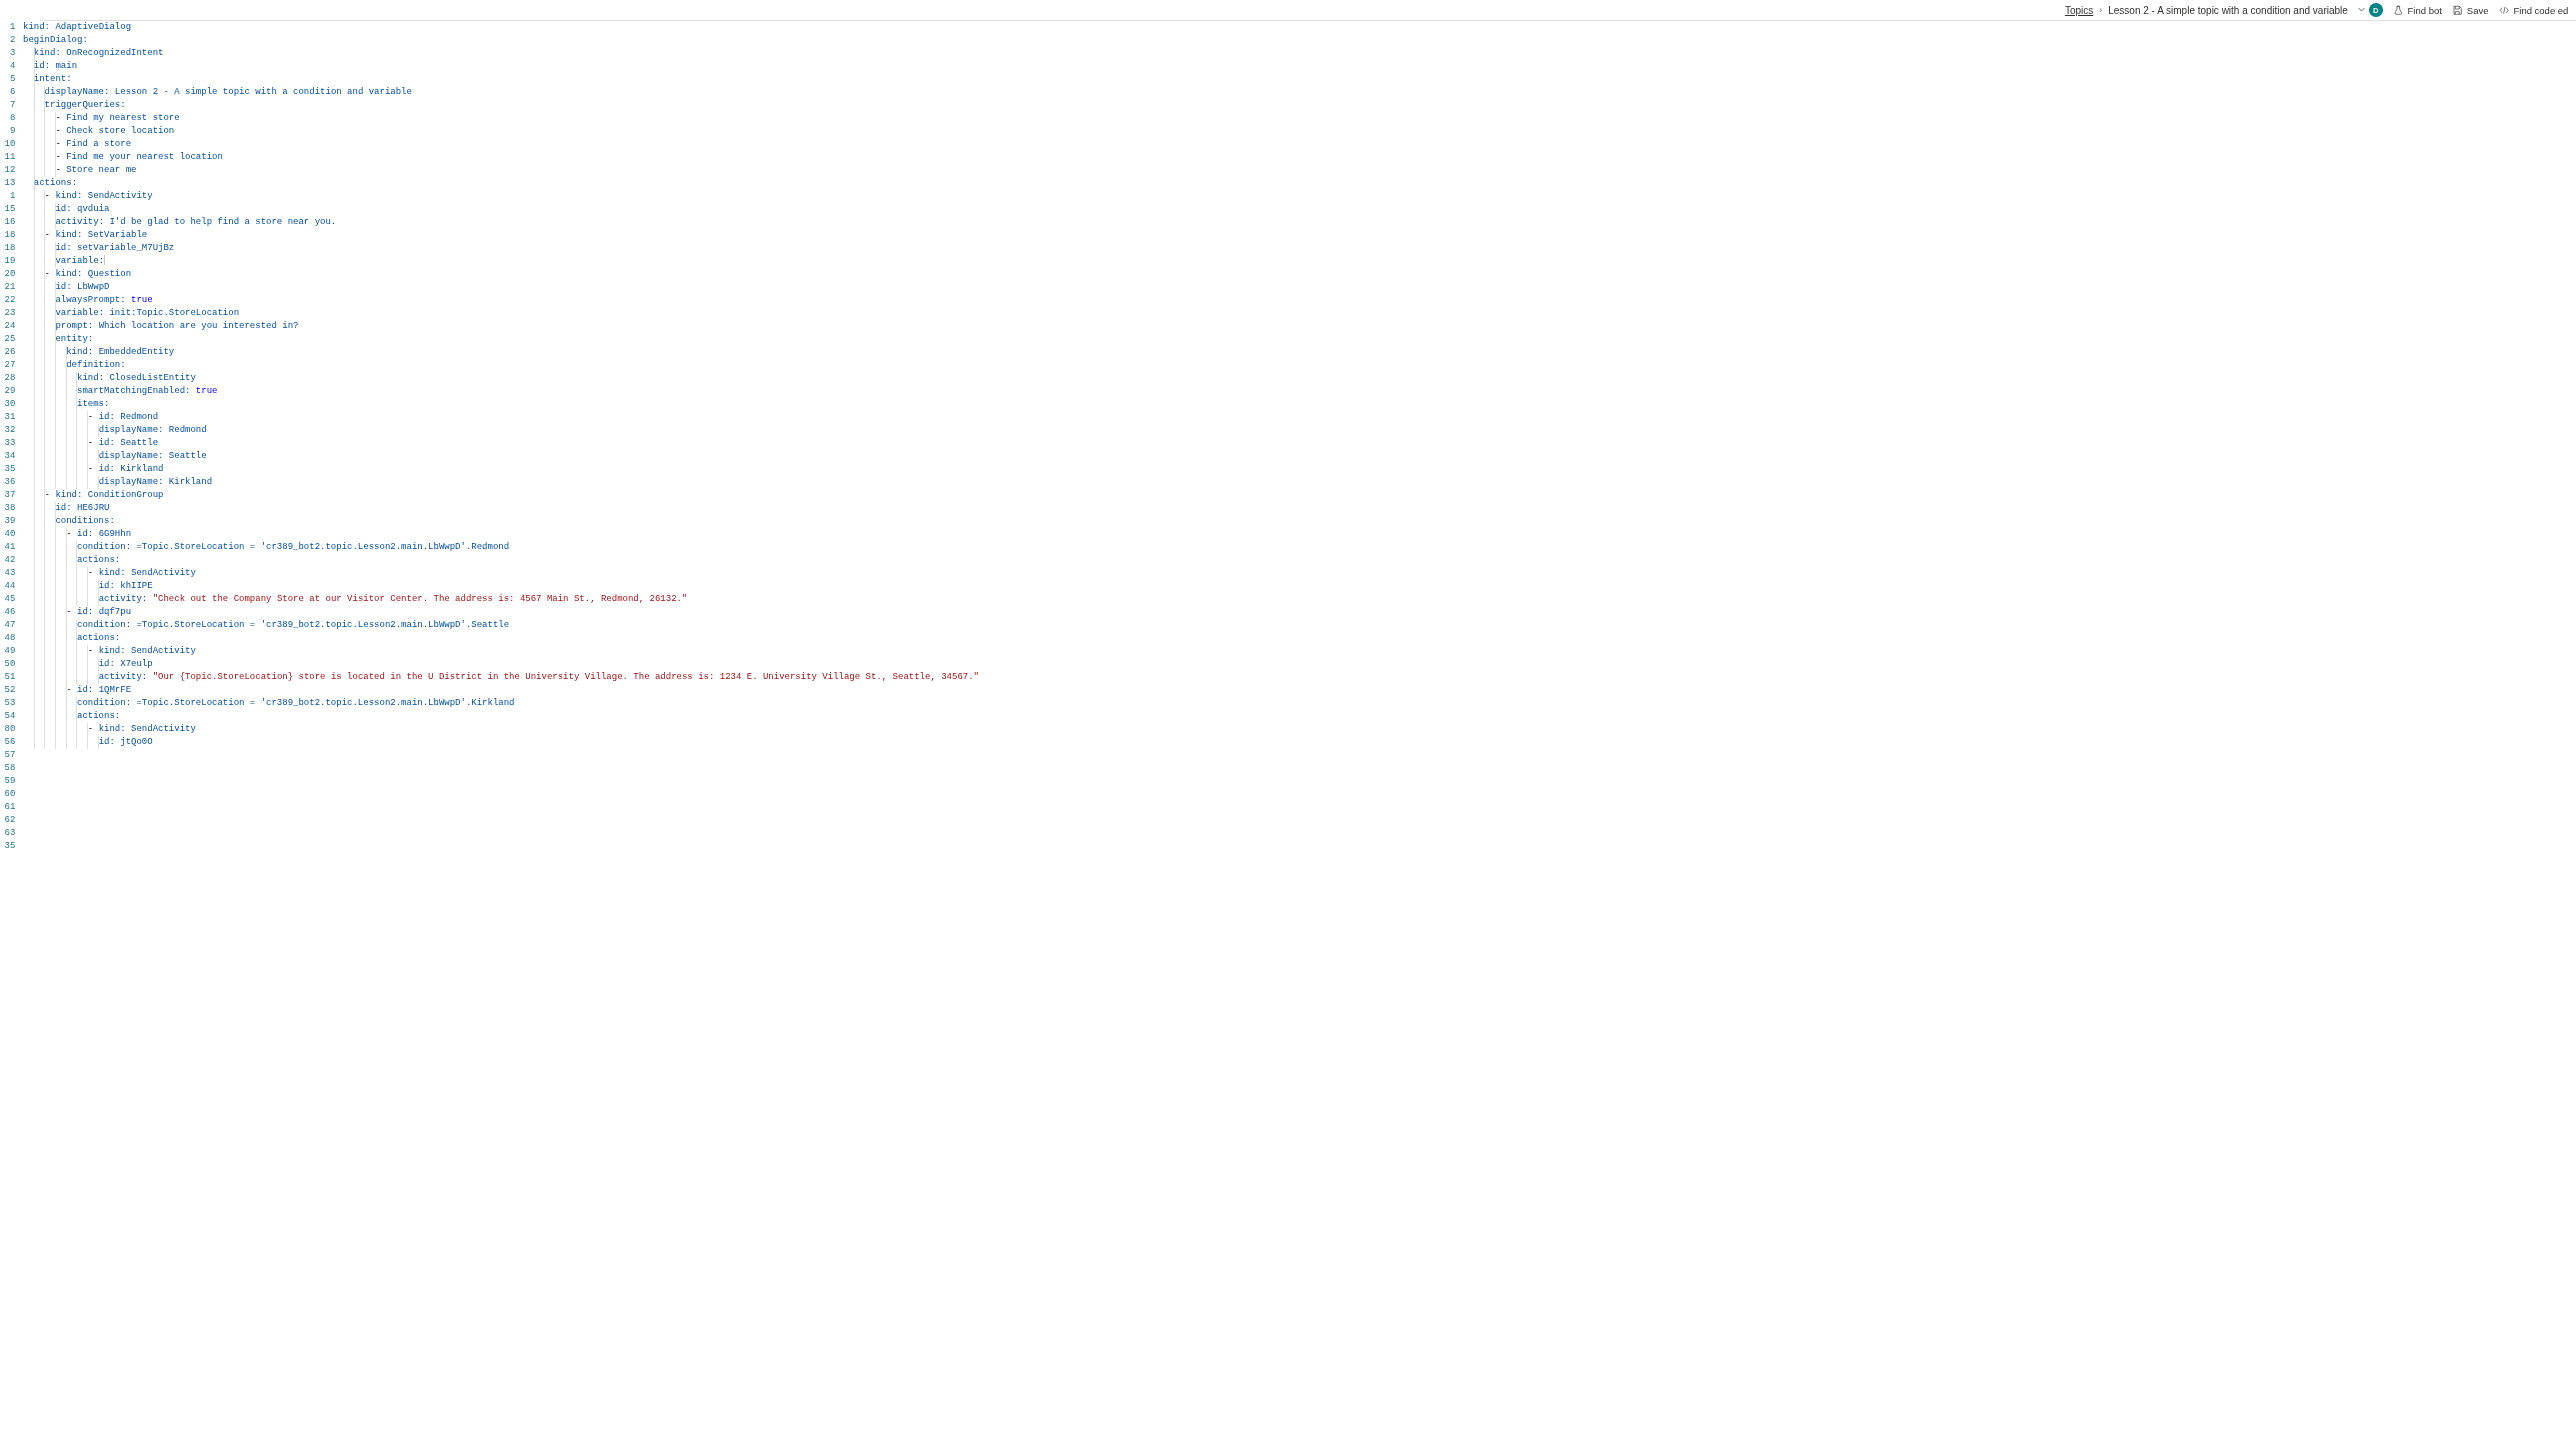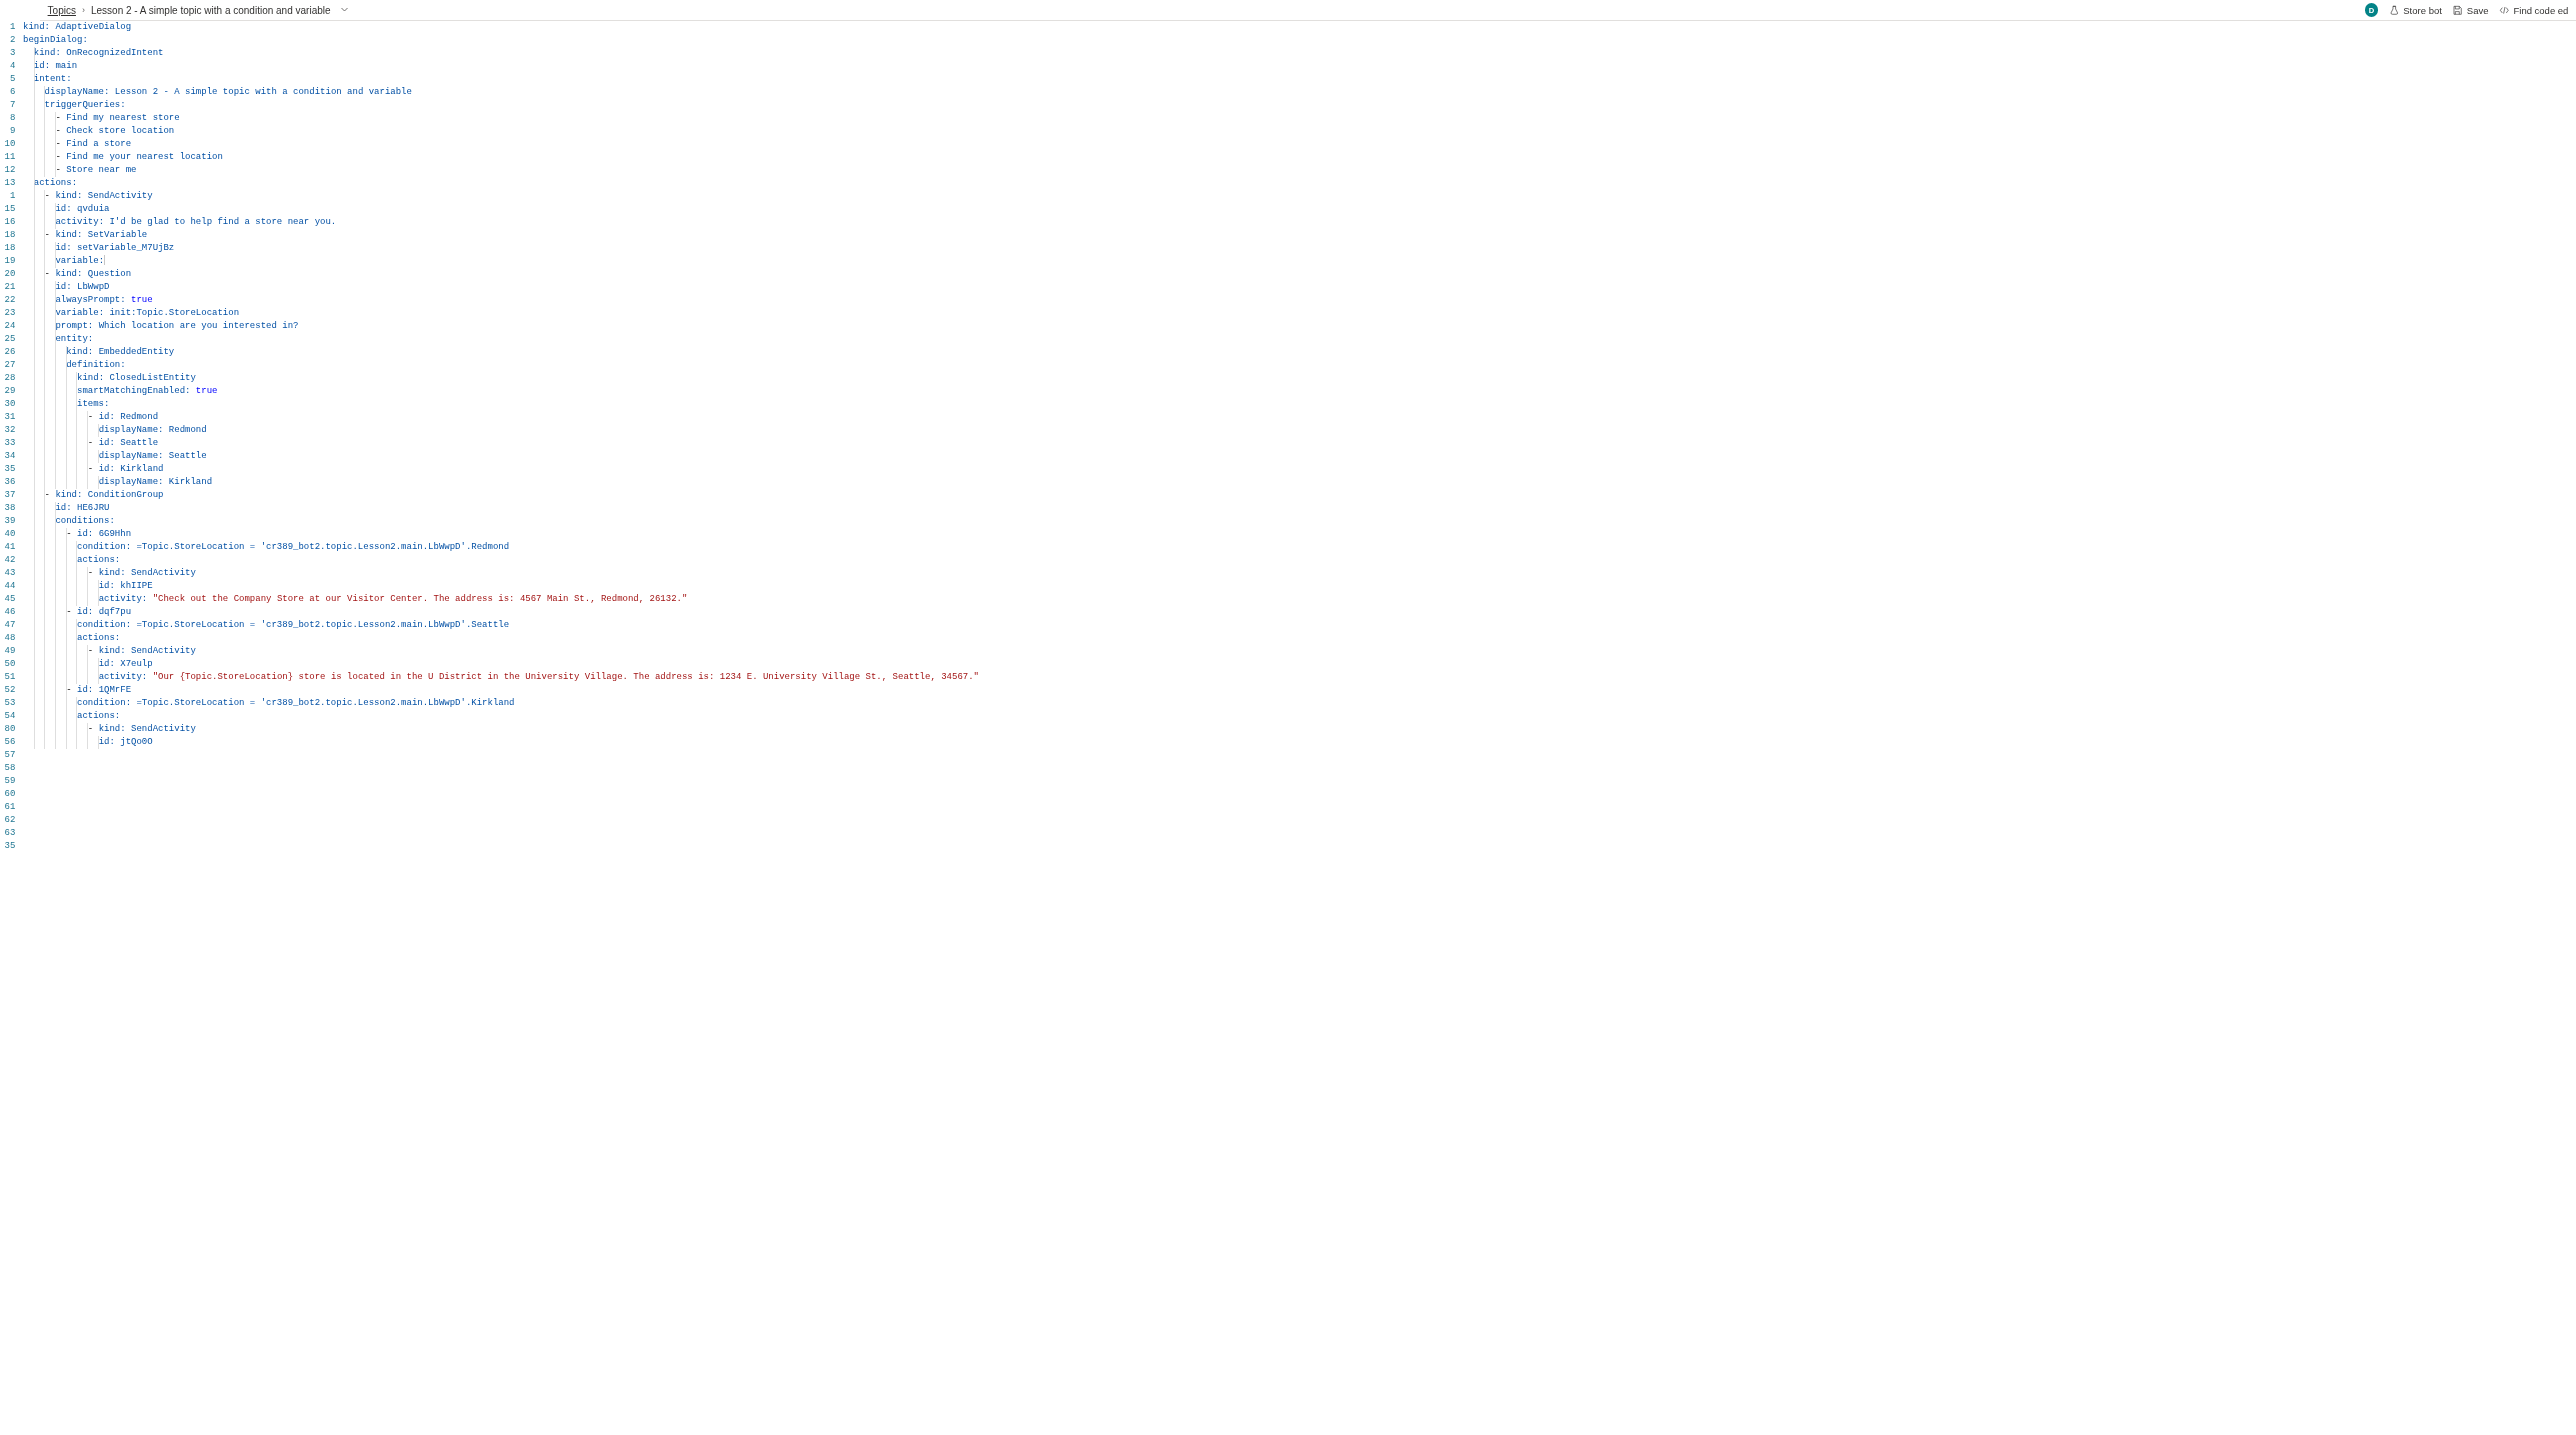--- a/index.html
+++ b/index.html
@@ -8,21 +8,21 @@
     height: 100%;
     font-family: "Segoe UI", Arial, sans-serif;
     font-size: 10px;
     color: #323130;
     background: #ffffff;
     overflow: hidden;
   }
   .topbar {
     display: flex;
     align-items: center;
-    justify-content: space-between;
+    justify-content: flex-end;
     height: 20px;
     border-bottom: 0.8px solid #e1dfdd;
     padding: 0 7.6px;
     margin-left: 40px;
   }
   .breadcrumb {
     display: flex;
     align-items: center;
     gap: 6px;
   }
@@ -145,21 +145,21 @@
         </svg>
     </span>
   </div>
   <div class="actions">
     <div class="avatar">D</div>
     <div class="action-btn">
       <svg viewBox="0 0 16 16">
           <path d="M6 2h4v4l3 6a2 2 0 0 1-2 2H5a2 2 0 0 1-2-2l3-6V2z" fill="none" stroke="#323130" stroke-width="1"></path>
           <path d="M6 2h4" stroke="#323130" stroke-width="1"></path>
         </svg>
-      <span>Store bot</span>
+      <span>Find bot</span>
     </div>
     <div class="action-btn">
       <svg viewBox="0 0 16 16">
           <path d="M3 2h8l3 3v9H3V2z M5 2v4h6V2 M5 14v-4h6v4" fill="none" stroke="#323130" stroke-width="1"></path>
         </svg>
       <span>Save</span>
     </div>
     <div class="action-btn">
       <svg viewBox="0 0 16 16">
           <path d="M5 4 L2 8 L5 12 M11 4 L14 8 L11 12 M9 3 L7 13" fill="none" stroke="#323130" stroke-width="1"></path>

